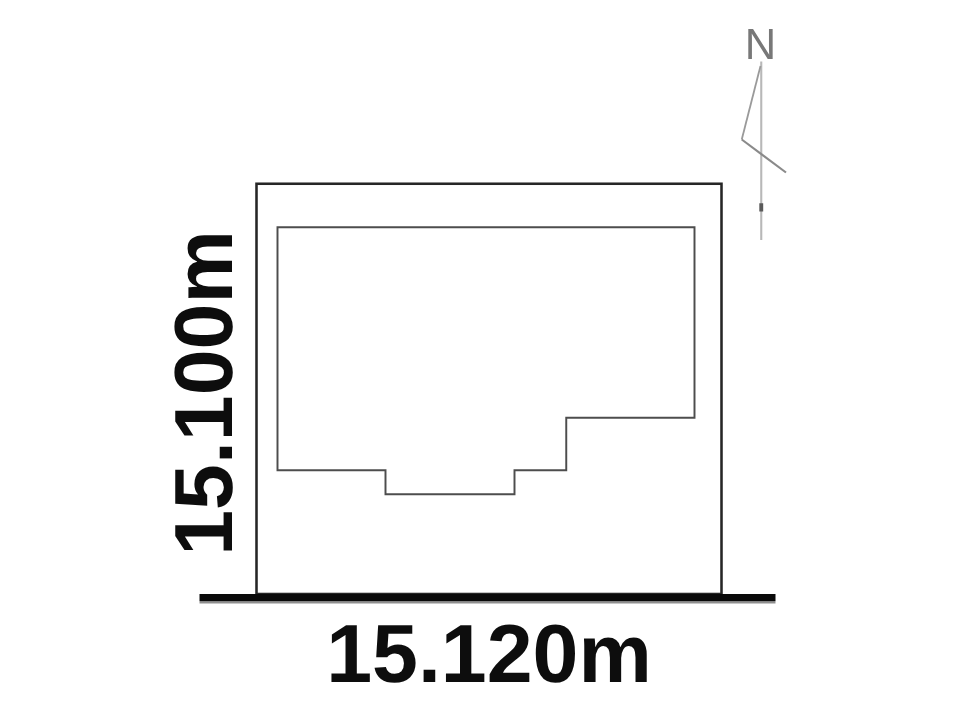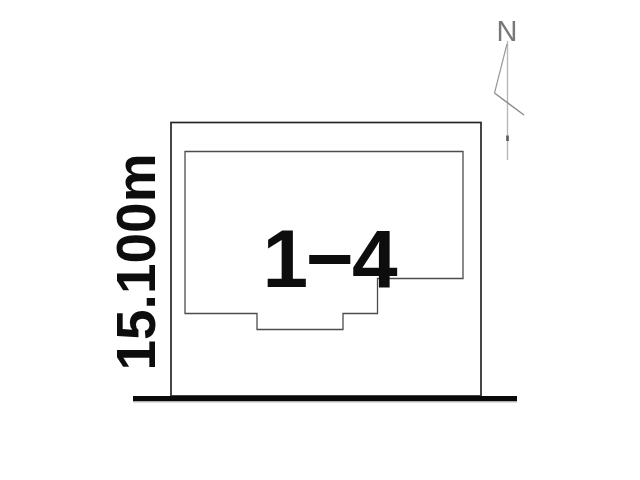--- a/index.html
+++ b/index.html
@@ -68,20 +68,20 @@
     <line x1="133" y1="401.8" x2="517" y2="401.8" stroke="#8f8f8f" stroke-width="1"></line>
 
     <g>
       <line x1="507.5" y1="41" x2="507.5" y2="160" stroke="#b8b8b8" stroke-width="1.4"></line>
       <line x1="507" y1="44" x2="494.5" y2="93" stroke="#9a9a9a" stroke-width="1.2"></line>
       <line x1="494.5" y1="93" x2="524" y2="115" stroke="#8a8a8a" stroke-width="1.4"></line>
       <line x1="507.5" y1="135.5" x2="507.5" y2="141" stroke="#5a5a5a" stroke-width="2.6"></line>
     </g>
   </svg>
 
-  <div class="label lot-label">1−4</div>
 
   <div class="label dim-left">15.100m</div>
 
+  <div class="label dim-bottom">15.120m</div>
 
   <div class="label north-label">N</div>
 
 </div>
 
 </body></html>

